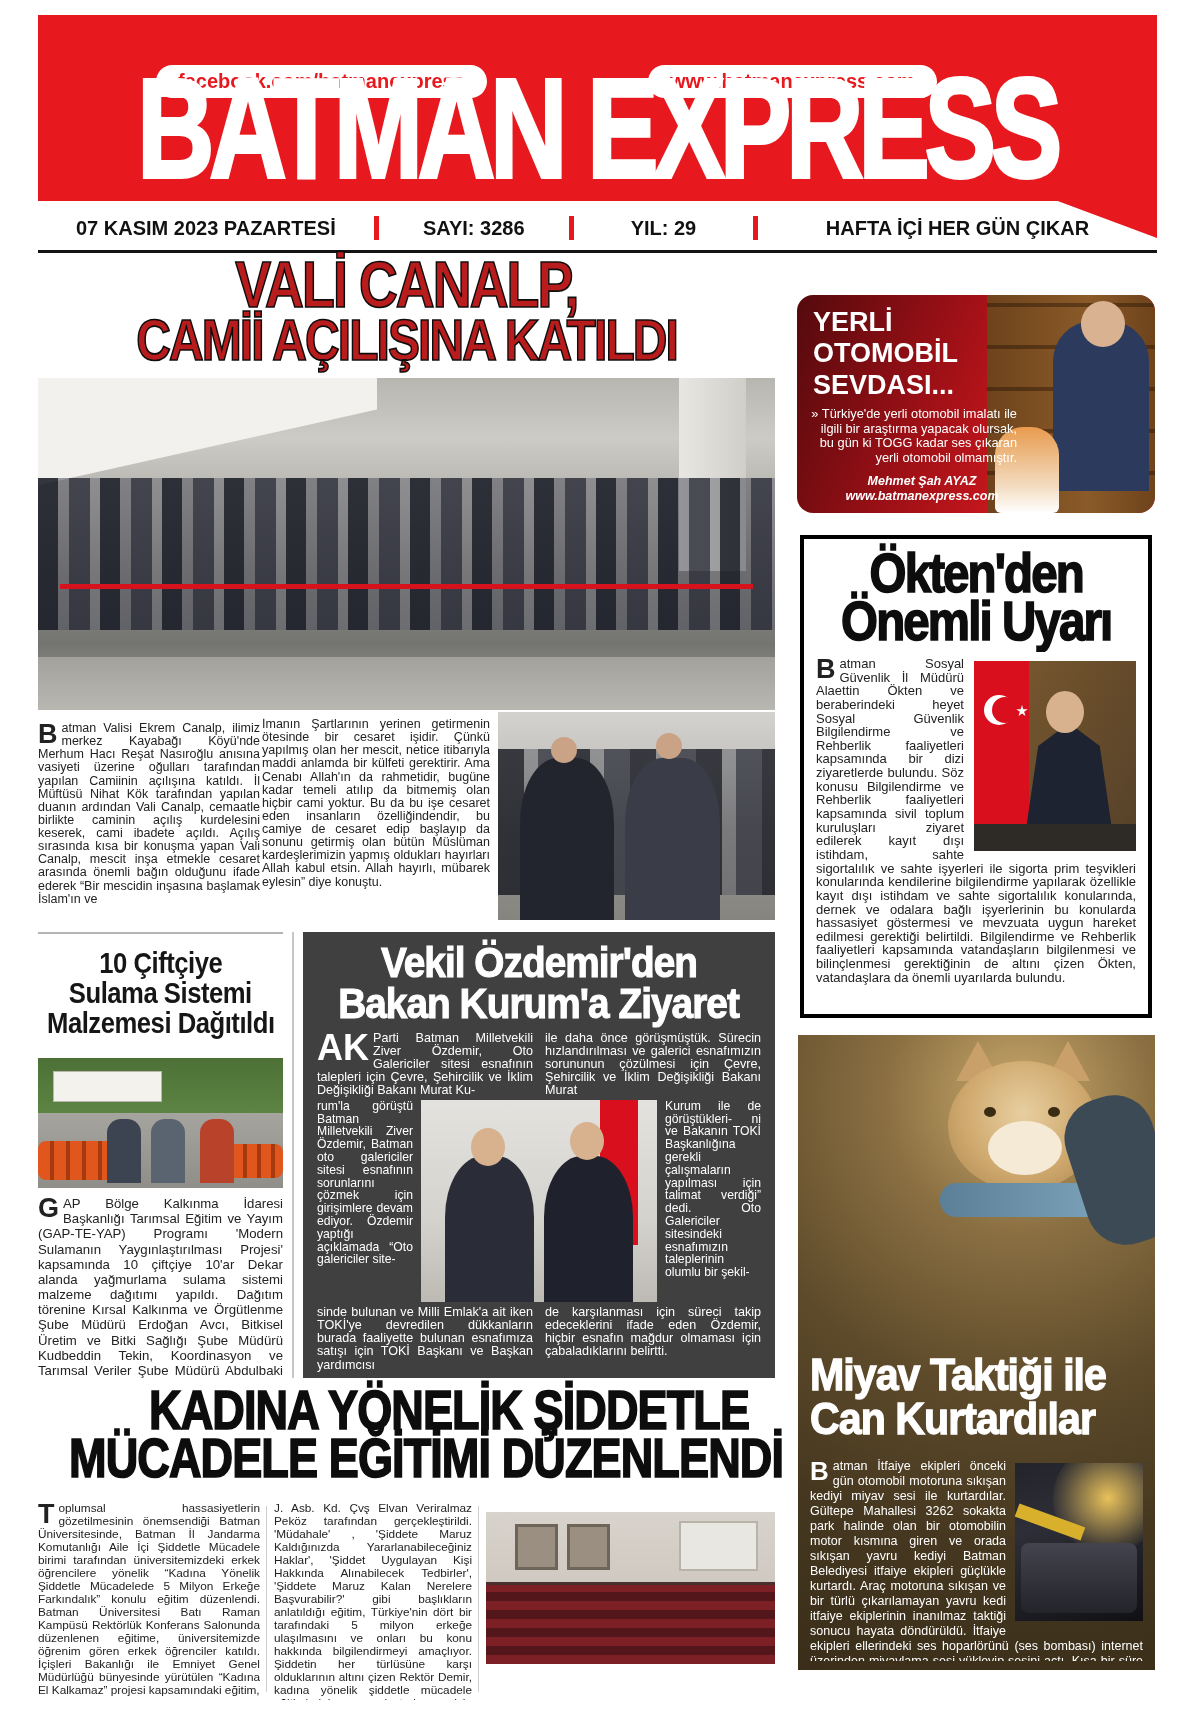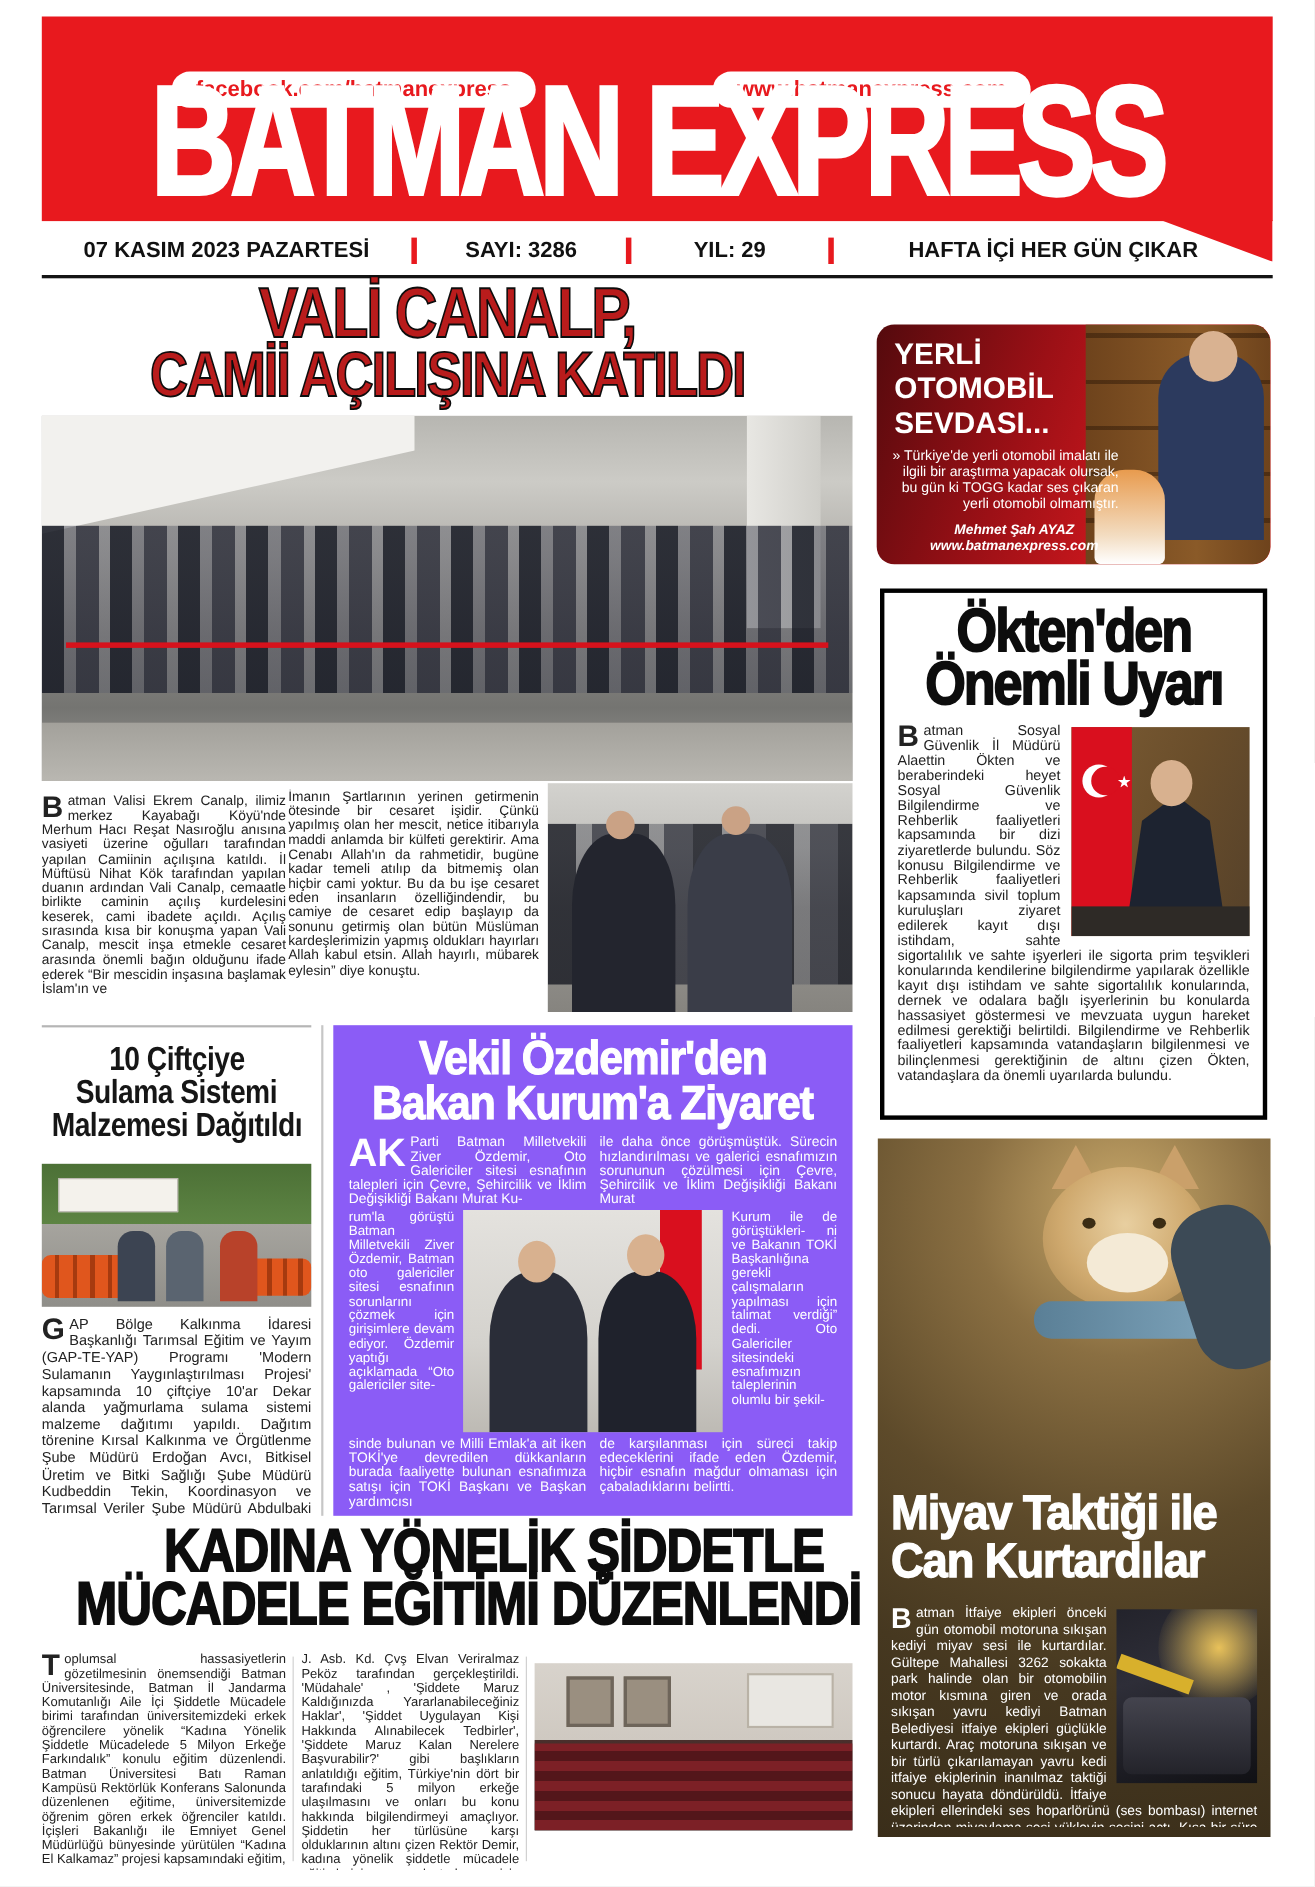--- a/index.html
+++ b/index.html
@@ -117,21 +117,21 @@
   .okten-photo{float:right;width:162px;height:190px;margin:4px 0 8px 10px;position:relative;overflow:hidden;}
 
   
   .sul-rule{position:absolute;left:38px;top:932px;width:245px;height:2px;background:#b5b5b5;}
   .sul-h{position:absolute;left:38px;top:948px;width:245px;text-align:center;font-weight:bold;
         color:#161616;font-size:27px;line-height:1.12;}
   .sul-h .in{display:inline-block;transform:scale(0.95,1.12);letter-spacing:-0.5px;}
 
   
   .vd{position:absolute;background:#c6c6c6;}
-  .vekil{position:absolute;left:303px;top:932px;width:472px;height:446px;background:#8b5cf6;color:#fff;
+  .vekil{position:absolute;left:303px;top:932px;width:472px;height:446px;background:#404040;color:#fff;
         box-sizing:border-box;padding:10px 14px;overflow:hidden;}
   .vekil-h{text-align:center;font-weight:bold;line-height:1.02;margin-bottom:8px;}
   .vekil-h .l{display:inline-block;font-size:40px;transform:scale(0.97,1.08);letter-spacing:-1px;
         -webkit-text-stroke:1px #fff;}
   .vekil .body{color:#fff;font-size:12.6px;}
   .vrow{display:flex;}
   .vrowA{gap:12px;margin-top:2px;}
   .vrowA .c{flex:1 1 0;}
   .vrowB{gap:8px;margin-top:2px;}
   .vrowB .n{flex:0 0 96px;}

